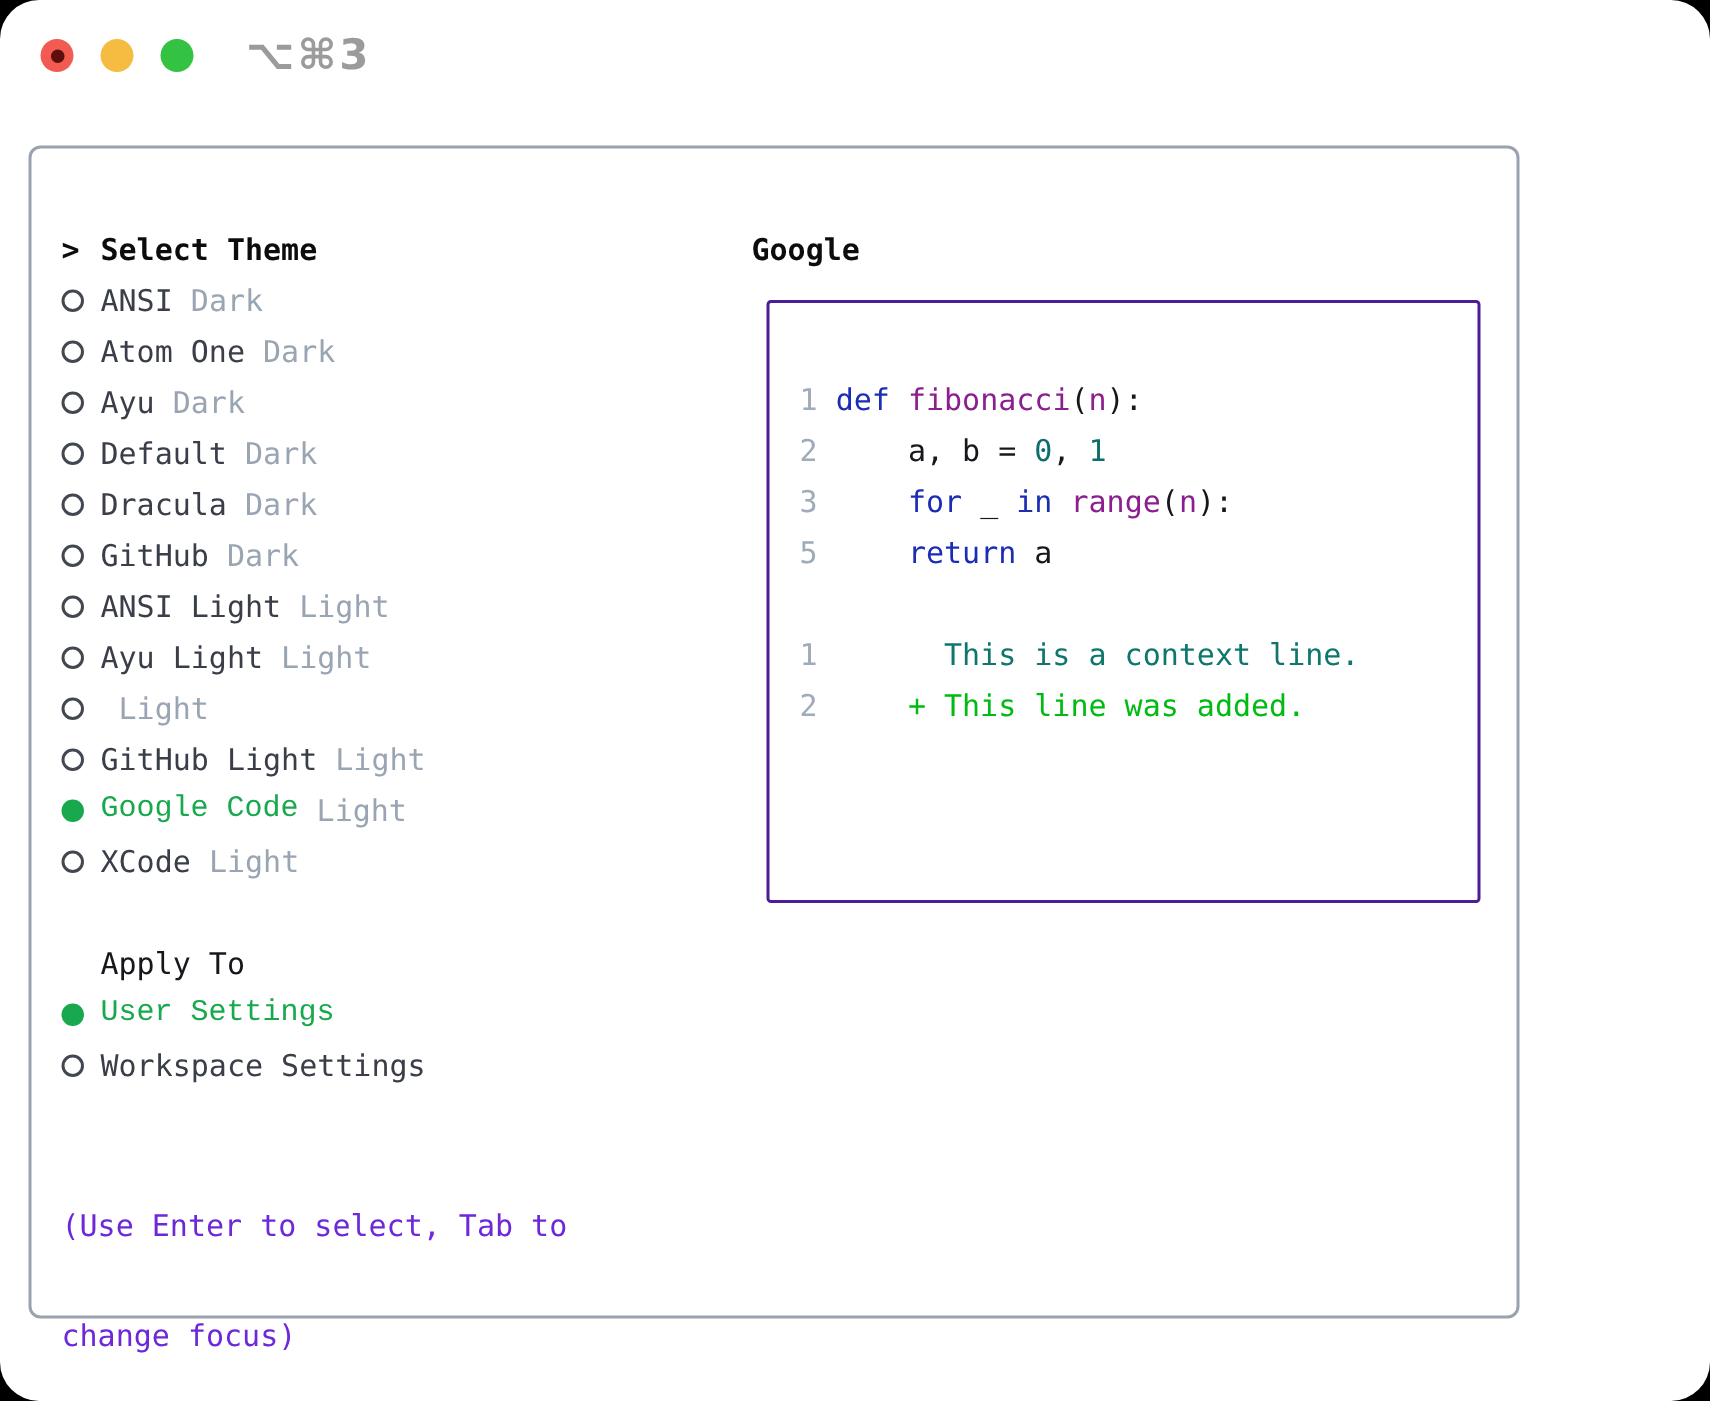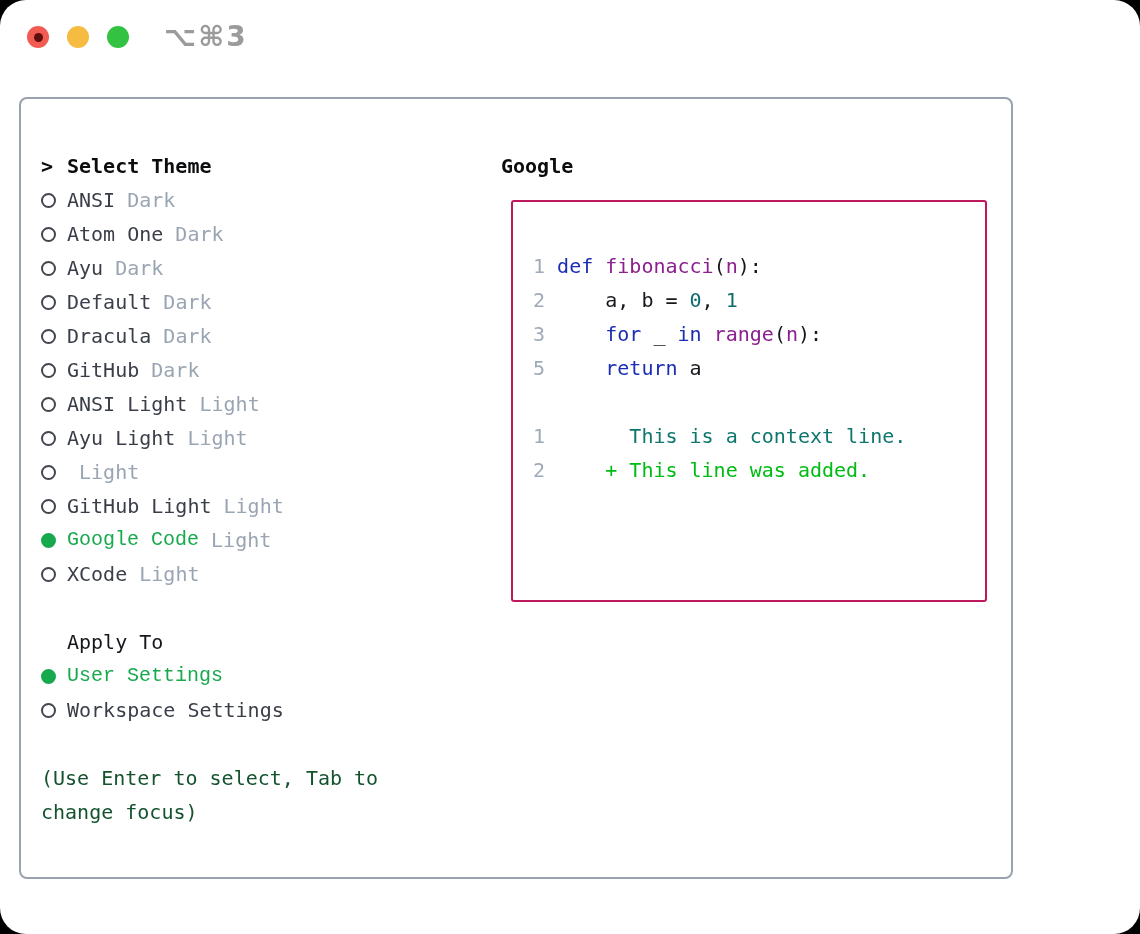--- a/index.html
+++ b/index.html
@@ -34,28 +34,28 @@
   .row { height:34px; display:flex; align-items:center; white-space:pre; }
   .slot { display:inline-flex; width:26px; flex:0 0 26px; align-items:center; }
   .caret { font-weight:bold; color:#0b0c0e; }
   .heading-text { font-weight:bold; color:#0b0c0e; }
   .subheading-text { color:#15171c; }
   .circ { width:15px; height:15px; border:2px solid #43474f; border-radius:50%; }
   .circ.filled { background:#18a94e; border-color:#18a94e; }
   .t-name { color:#3a3e48; }
   .t-name.sel { color:#18a94e;font-family:Liberation Mono, monospace; }
   .t-var { color:#9aa5b3; }
-  .help { color:#14532d; }
+  .help { color:#6d28d9;margin-top:39px; }
   .spacer { height:34px; }
 
   
   .preview-title { font-weight:bold; color:#0b0c0e; }
   .preview-box {
     margin-left:10px; margin-top:17px; width:476px; height:402px;
-    border:2px solid #be185d; border-radius:3px; background:#fff;
+    border:2px solid #4c1d95; border-radius:3px; background:#fff;
     padding:47px 0 0 20px; overflow:hidden;
   }
   .pline { height:34px; white-space:pre; line-height:34px; }
   .ln  { color:#a0abb9; }
   .tok-pl  { color:#15171c; }
   .tok-kw  { color:#1b2db5; }
   .tok-fn  { color:#8b1f8f; }
   .tok-num { color:#0d6d6d; }
   .tok-ctx { color:#0f766e; }
   .tok-del { color:#cb3018; }

